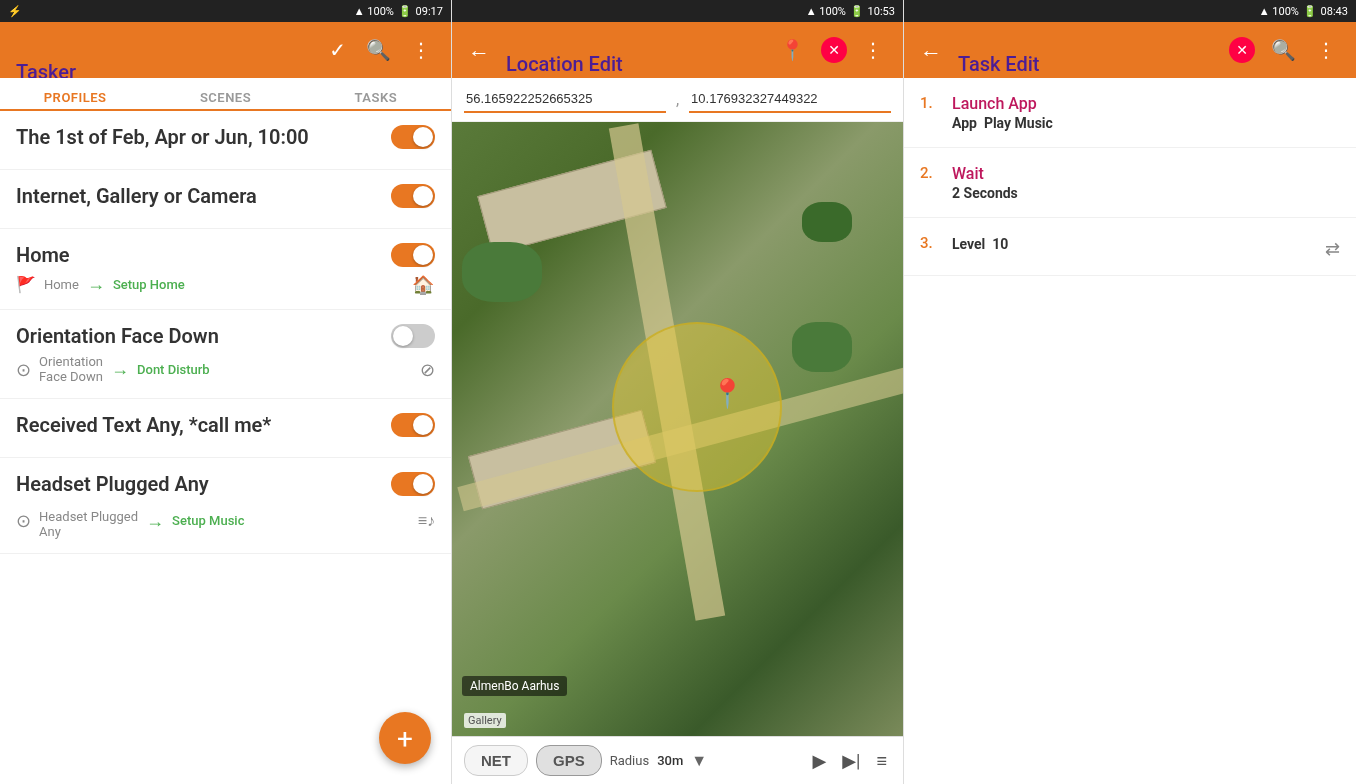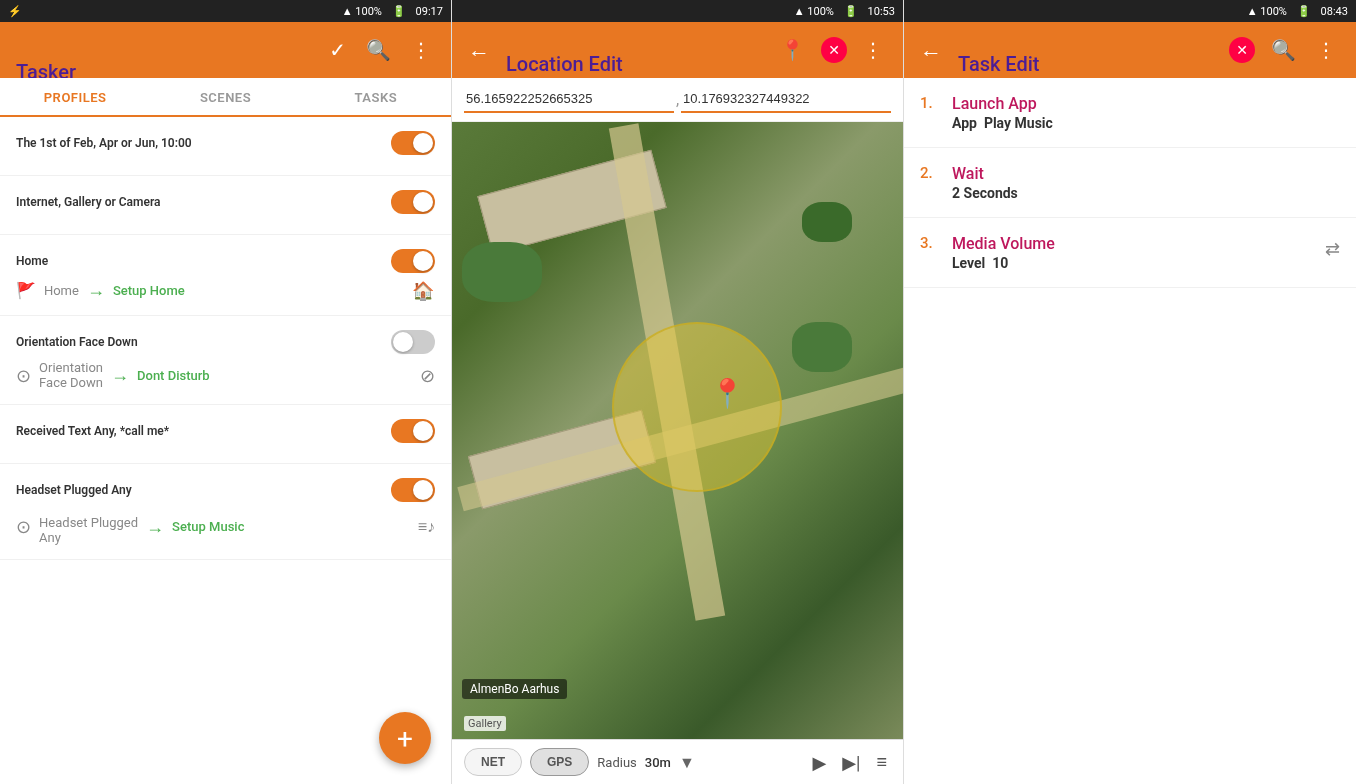--- a/index.html
+++ b/index.html
@@ -7,76 +7,76 @@
 
     
     .panel { display: flex; flex-direction: column; overflow: hidden; }
     .panel-left { width: 452px; border-right: 1px solid #ddd; background: #fff; }
     .panel-mid { width: 452px; border-right: 1px solid #ddd; background: #fff; }
     .panel-right { width: 452px; background: #fff; }
 
     
     .status-bar { background: #222; color: #fff; font-size: 11px; height: 22px; display: flex; align-items: center; justify-content: space-between; padding: 0 8px; }
     .status-bar-left { display: flex; align-items: center; gap: 4px; }
-    .status-bar-right { display: flex; align-items: center; gap: 10px; }
+    .status-bar-right { display: flex; align-items: center; gap: 4px; }
 
     
     .app-bar { background: #E87722; color: #fff; height: 56px; display: flex; align-items: center; padding: 0 16px; gap: 12px; }
     .app-bar-title { flex: 1; }
     .app-bar-title .title { font-size: 20px; font-weight: 500; color: #4c1d95; margin-top: 44px; }
     .app-bar-title .subtitle { font-size: 13px; color: rgba(255,255,255,0.85); margin-top: 1px; }
     .app-bar-icon { color: #fff; font-size: 20px; cursor: pointer; padding: 4px; }
     .app-bar-back { font-size: 22px; color: #fff; cursor: pointer; margin-right: 4px; }
 
     
     .tabs-bar { display: flex; border-bottom: 2px solid #E87722; background: #fff; }
-    .tab { flex: 1; text-align: center; padding: 12px 0 10px; font-size: 13px; font-weight: 600; color: #999; letter-spacing: 0.5px; cursor: pointer; position: relative; }
+    .tab { flex: 1; text-align: center; padding: 12px 0 4px; font-size: 13px; font-weight: 600; color: #999; letter-spacing: 0.5px; cursor: pointer; position: relative; }
     .tab.active { color: #E87722; }
     .tab.active::after { content: ''; position: absolute; bottom: -2px; left: 0; right: 0; height: 2px; background: #E87722; }
 
     
     .profile-list { flex: 1; overflow-y: auto; }
     .profile-item { padding: 14px 16px; border-bottom: 1px solid #f0f0f0; }
     .profile-header { display: flex; align-items: center; justify-content: space-between; margin-bottom: 6px; }
-    .profile-name { font-size: 12px; font-weight: 600; color: #333; }
+    .profile-name { font-size: 20px; font-weight: 600; color: #333; }
     .toggle { width: 44px; height: 24px; border-radius: 12px; position: relative; cursor: pointer; }
     .toggle.on { background: #E87722; }
     .toggle.off { background: #ccc; }
     .toggle-knob { width: 20px; height: 20px; background: #fff; border-radius: 50%; position: absolute; top: 2px; transition: left 0.2s; box-shadow: 0 1px 3px rgba(0,0,0,0.3); }
     .toggle.on .toggle-knob { left: 22px; }
     .toggle.off .toggle-knob { left: 2px; }
 
     .profile-sub { display: flex; align-items: center; gap: 8px; margin-top: 4px; }
     .profile-sub-icon { color: #888; font-size: 16px; }
     .profile-sub-from { color: #888; font-size: 13px; }
     .profile-sub-arrow { color: #4CAF50; font-size: 18px; }
     .profile-sub-to { color: #4CAF50; font-size: 13px; font-weight: 500; }
     .profile-sub-action-icon { margin-left: auto; color: #888; font-size: 18px; }
 
     
     .fab { position: absolute; bottom: 20px; right: 20px; width: 52px; height: 52px; border-radius: 50%; background: #E87722; display: flex; align-items: center; justify-content: center; color: #fff; font-size: 28px; cursor: pointer; box-shadow: 0 3px 8px rgba(0,0,0,0.3); }
 
     
-    .coord-row { display: flex; padding: 8px 12px; border-bottom: 1px solid #eee; }
+    .coord-row { display: flex; gap: 8px; padding: 8px 12px; border-bottom: 1px solid #eee; }
     .coord-input { flex: 1; border: none; border-bottom: 2px solid #E87722; padding: 4px 2px; font-size: 13px; color: #333; outline: none; }
     .map-area { flex: 1; position: relative; overflow: hidden; background: #c8d8a0; }
     .map-aerial { width: 100%; height: 100%; background: 
       linear-gradient(135deg, #5a7a3a 0%, #4a6a2a 20%, #8a9a6a 40%, #6a8a4a 60%, #3a5a2a 80%, #7a8a5a 100%);
       position: relative; overflow: hidden; }
     
     .map-building { position: absolute; background: #c0b898; border: 1px solid #a09878; }
     .map-road { position: absolute; background: #d4c890; }
     .map-green { position: absolute; background: #5a8a3a; border-radius: 50%; }
     .map-circle { position: absolute; border-radius: 50%; background: rgba(230, 200, 50, 0.45); border: 2px solid rgba(200, 170, 30, 0.7); }
     .map-pin { position: absolute; font-size: 28px; color: #cc2222; }
     .map-google { position: absolute; bottom: 8px; left: 12px; font-size: 11px; color: #555; background: rgba(255,255,255,0.8); padding: 1px 4px; border-radius: 2px; }
 
     
     .location-bottom { display: flex; align-items: center; padding: 8px 12px; border-top: 1px solid #ddd; gap: 8px; background: #fff; }
-    .loc-btn { padding: 6px 16px; border: 1px solid #ccc; border-radius: 14px; font-size: 12px; font-weight: 600; cursor: pointer; color: #555; background: #f5f5f5; }
+    .loc-btn { padding: 6px 16px; border: 1px solid #ccc; border-radius: 14px; font-size: 15px; font-weight: 600; cursor: pointer; color: #555; background: #f5f5f5; }
     .loc-btn.active { background: #e0e0e0; border-color: #999; }
     .loc-label { font-size: 13px; color: #555; }
     .loc-value { font-size: 13px; color: #333; font-weight: 500; }
     .loc-spacer { flex: 1; }
     .loc-icon { color: #555; font-size: 18px; cursor: pointer; padding: 2px 4px; }
 
     
     .task-list { flex: 1; overflow-y: auto; padding: 0; }
     .task-item { display: flex; padding: 16px 16px; border-bottom: 1px solid #f0f0f0; align-items: flex-start; gap: 12px; }
     .task-number { color: #E87722; font-size: 15px; font-weight: 500; min-width: 20px; }
@@ -306,21 +306,20 @@
         <div class="task-name">Wait</div>
         <div class="task-detail">
           <span style="font-weight:700;">2 Seconds</span>
         </div>
       </div>
     </div>
 
     <div class="task-item">
       <span class="task-number">3.</span>
       <div class="task-content">
-        <div class="task-name">Media Volume</div>
         <div class="task-detail">
           <span>Level</span>
           &nbsp;<span style="font-weight:700;">10</span>
         </div>
       </div>
       <span class="task-icon">⇄</span>
     </div>
   </div>
 </div>
 

